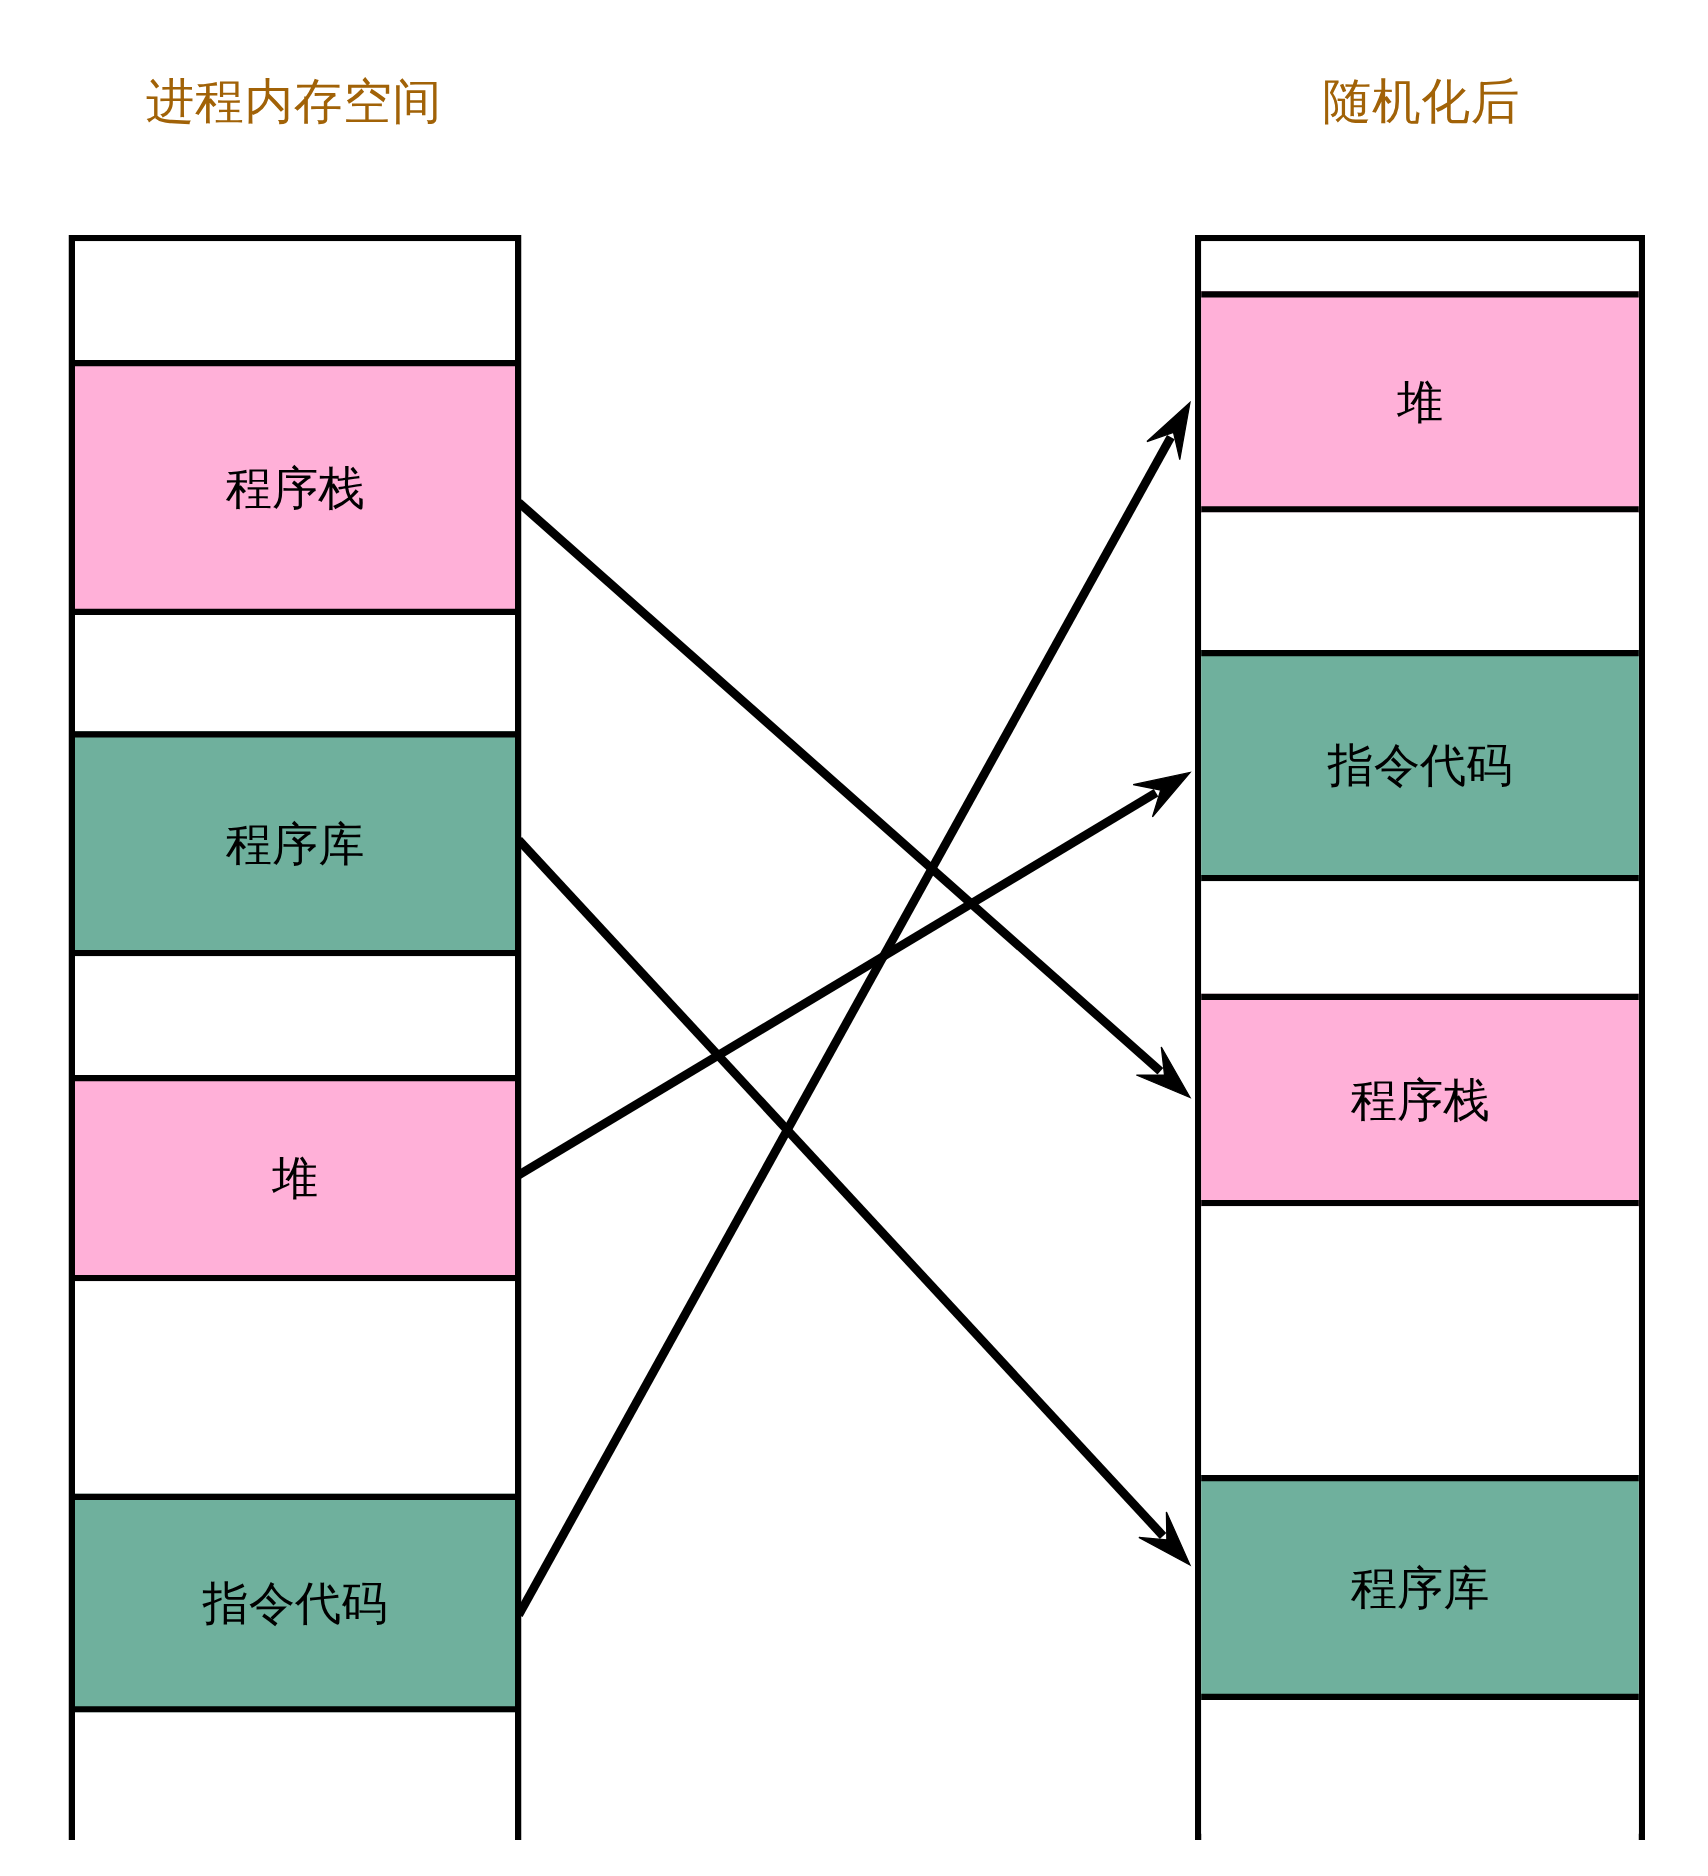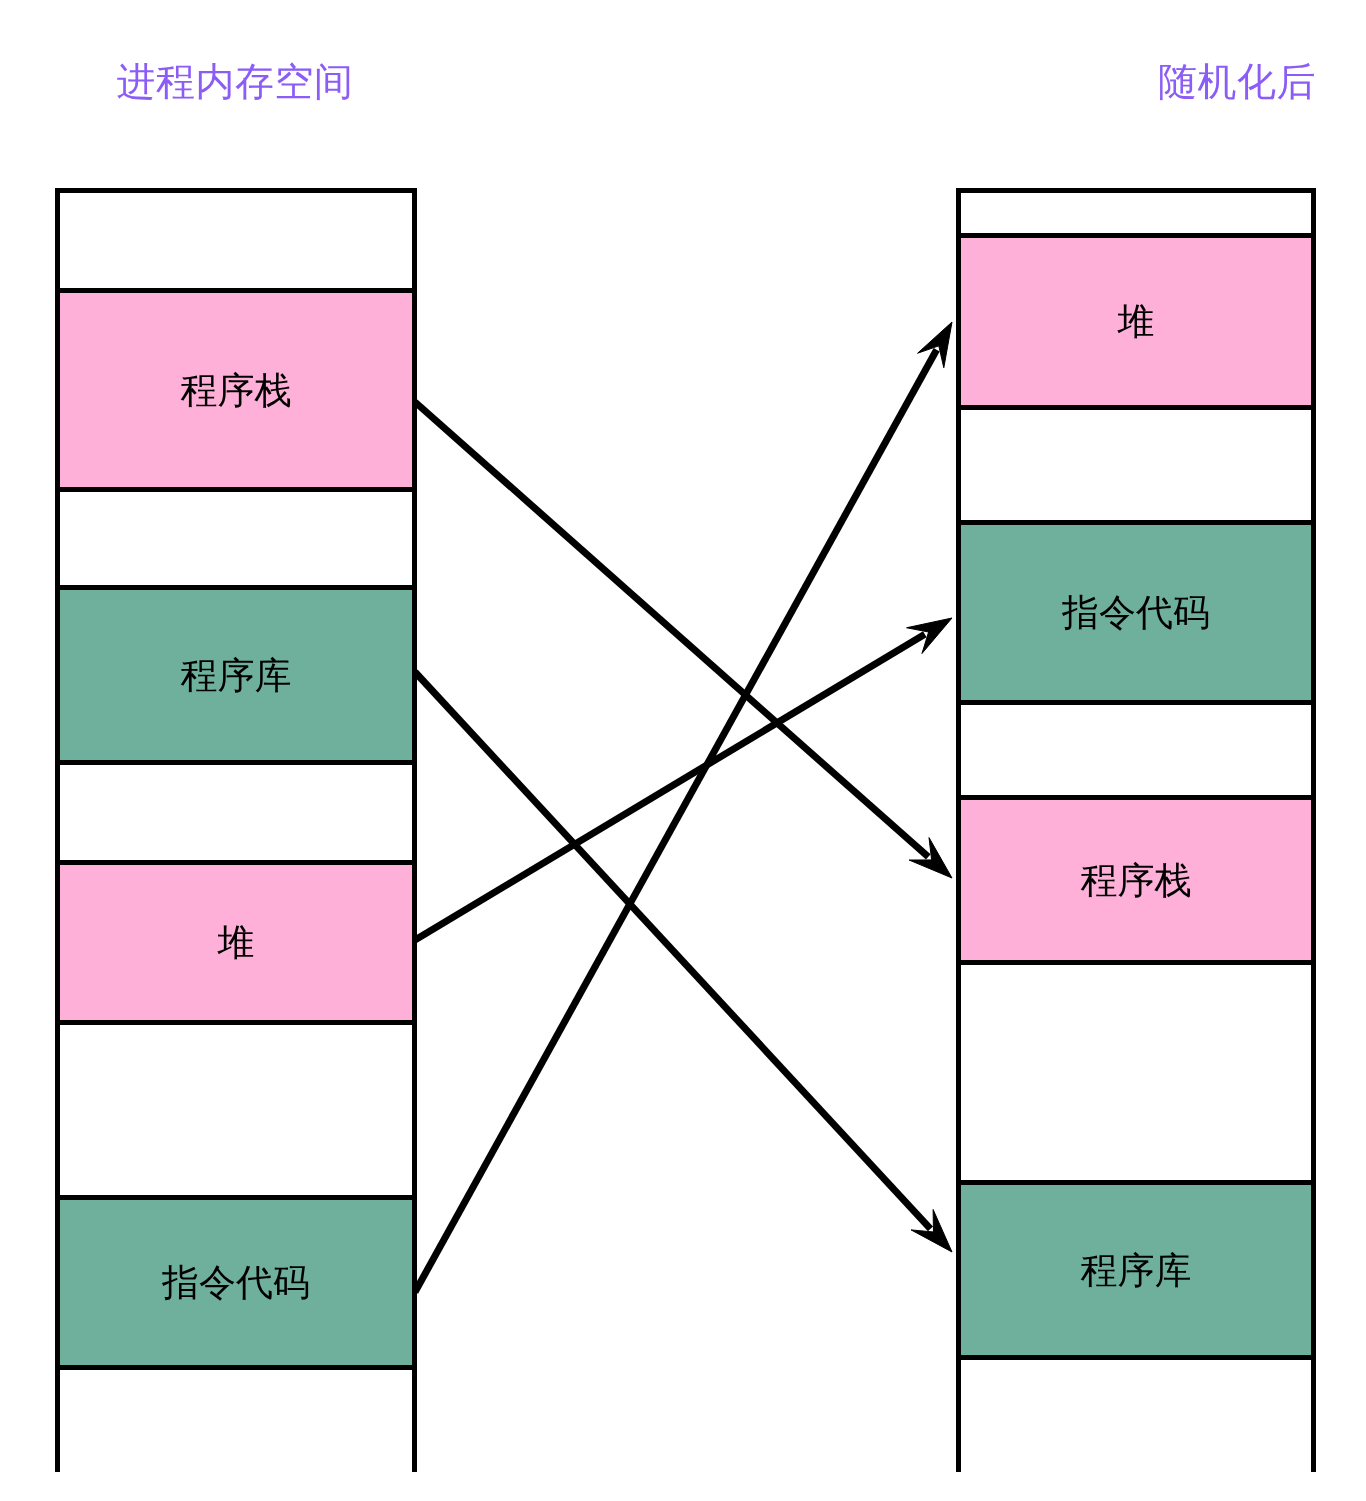--- a/index.html
+++ b/index.html
@@ -21,27 +21,27 @@
     position: absolute;
     left: 0; top: 0;
     width: 1366px;
     height: 1501px;
   }
 
   .col-title {
     position: absolute;
     font-size: 39px;
     line-height: 1;
-    color: #8b5cf6;
+    color: #a16207;
     white-space: nowrap;
     text-align: center;
     letter-spacing: 0.5px;
   }
   #title-left  { left: 55px;  top: 62px; width: 360px; }
-  #title-right { left: 958px; top: 62px; width: 358px; text-align: right; }
+  #title-right { left: 958px; top: 62px; width: 358px; }
 
   .mem-column {
     position: absolute;
     box-sizing: border-box;
     border: 5px solid #000000;
     background: #ffffff;
   }
   #column-left  { left: 55px;  top: 188px; width: 362px; height: 1284px; }
   #column-right { left: 956px; top: 188px; width: 360px; height: 1284px; }
 

